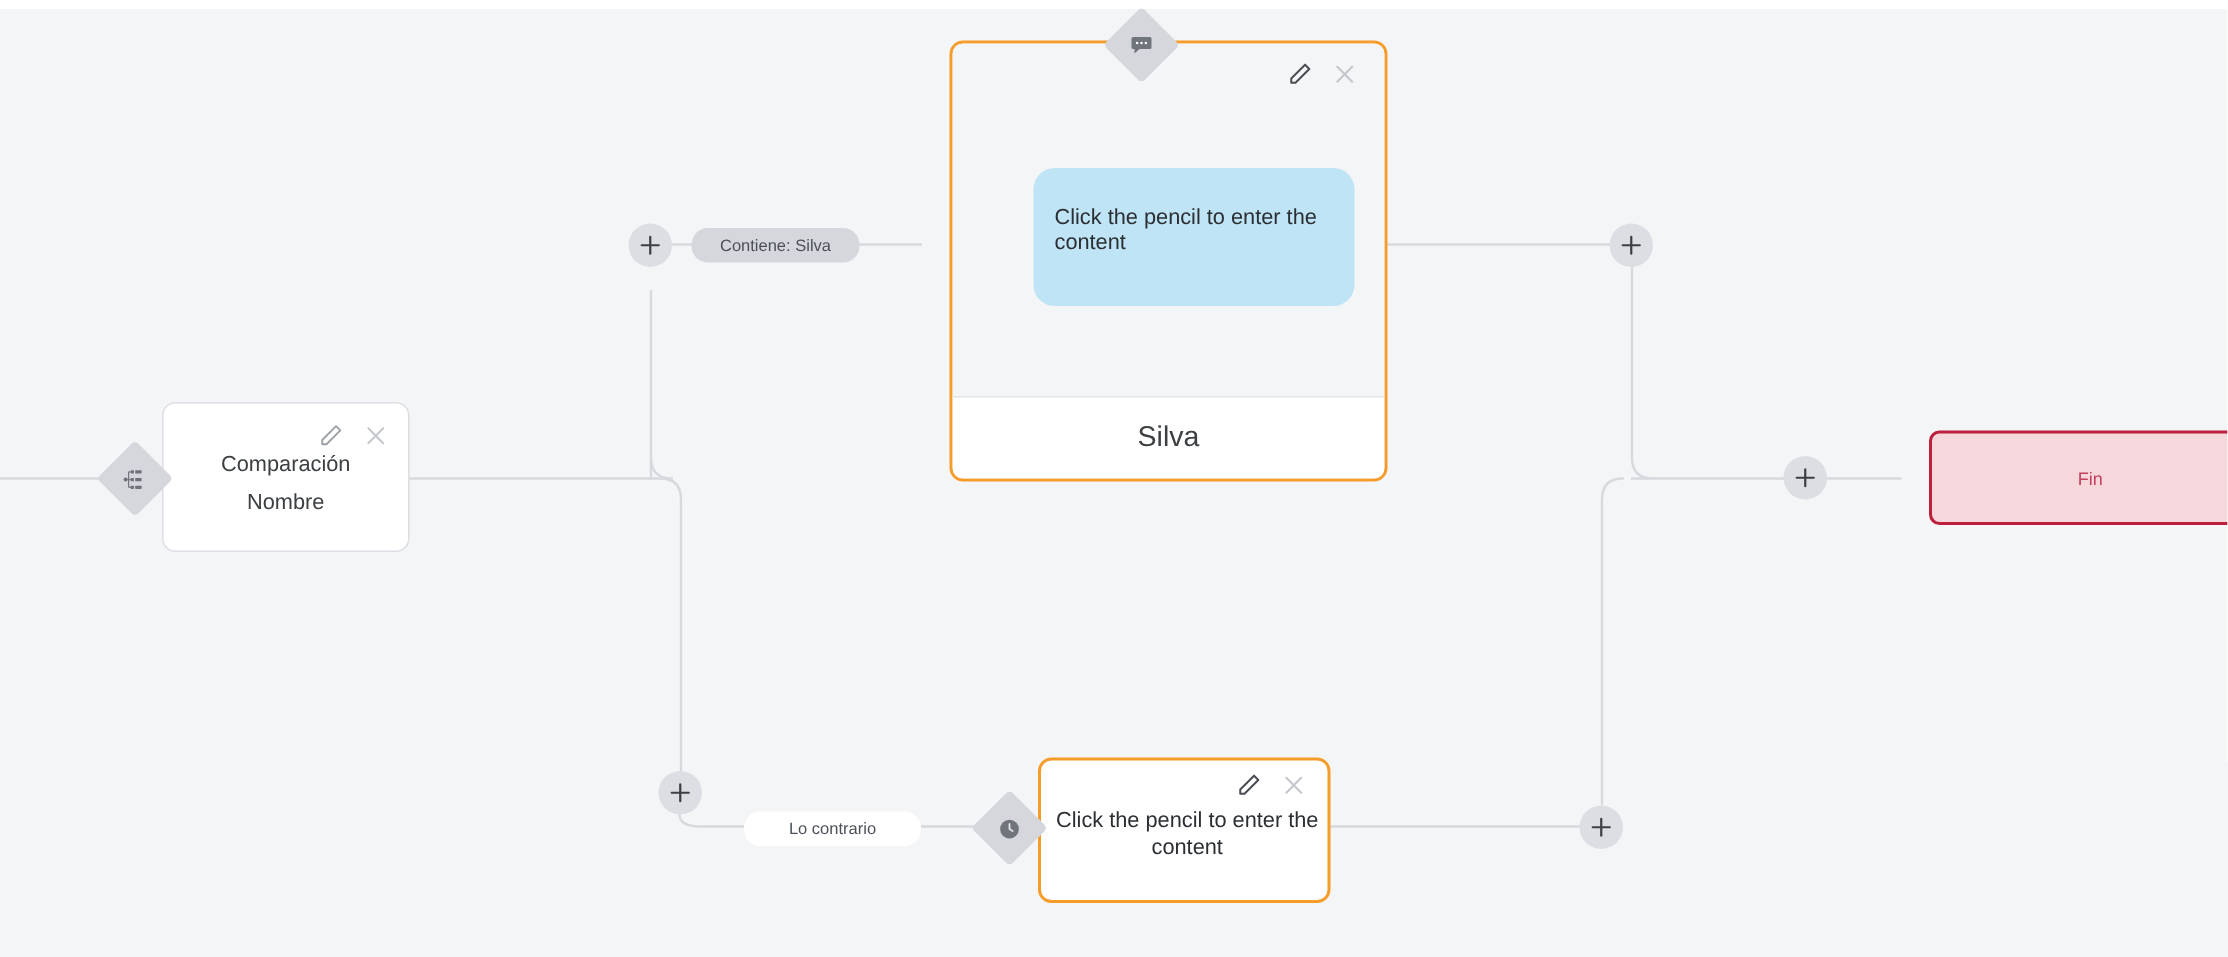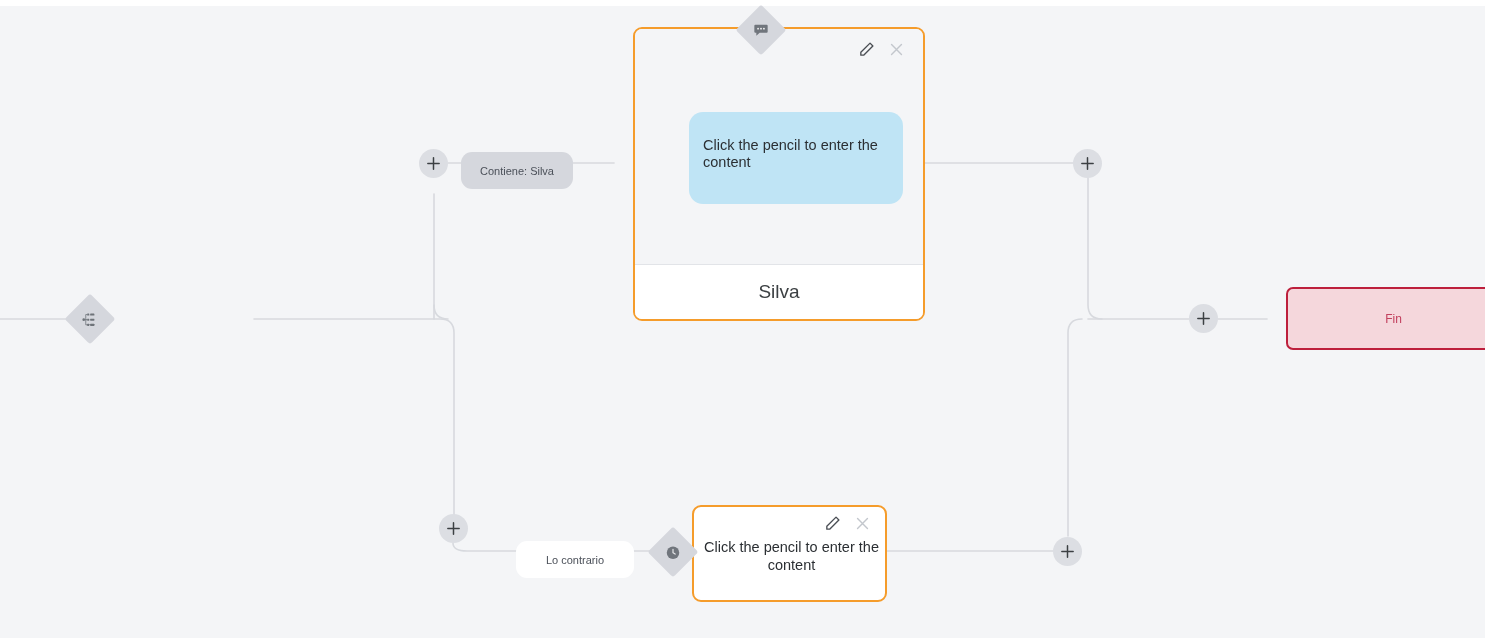--- a/index.html
+++ b/index.html
@@ -193,34 +193,34 @@
     align-items: center;
     justify-content: center;
     cursor: pointer;
   }
   .plus-btn svg { display: block; }
 
   
   .edge-label {
     position: absolute;
     box-sizing: border-box;
-    height: 37px;
+    height: 23px;
     border-radius: 11px;
     display: flex;
     align-items: center;
     justify-content: center;
     font-size: 11px;
     color: #4b5059;
     padding: 0 12px;
     white-space: nowrap;
   }
   .edge-label.grey { background: #d5d7dd; }
   .edge-label.white { background: #ffffff; }
   #label-contiene { left: 461px; top: 152px; width: 112px; }
-  #label-contrario { left: 516px; top: 541px; width: 118px; }
+  #label-contrario { left: 496px; top: 541px; width: 118px; }
 </style>
 </head>
 <body>
 
 <div id="canvas">
 
   <div id="topstrip"></div>
 
   <svg id="edges" viewBox="0 0 1485 638" width="1485" height="638">
     <g fill="none" stroke="#d7d9de" stroke-width="1.6" stroke-linecap="round">
@@ -241,20 +241,36 @@
       <path d="M1218,319 L1267,319"></path>
 
       <path d="M454,515 L454,515"></path>
       <path d="M453,543 Q453,551 467,551 L673,551"></path>
 
       <path d="M868,551 L1053,551"></path>
       <path d="M1068,536 L1068,333 Q1068,319 1082,319"></path>
     </g>
   </svg>
 
+  <div id="comparison-node" class="node">
+    <div class="node-actions">
+      <span class="icon-btn" title="edit">
+        <svg width="17" height="17" viewBox="0 0 24 24" fill="none" stroke="#9aa0a6" stroke-width="1.7" stroke-linecap="round" stroke-linejoin="round">
+          <path d="M17 3l4 4L8 20H4v-4L17 3z"></path>
+        </svg>
+      </span>
+      <span class="icon-btn" title="close">
+        <svg width="17" height="17" viewBox="0 0 24 24" fill="none" stroke="#c3c7cd" stroke-width="1.9" stroke-linecap="round">
+          <path d="M5 5L19 19M19 5L5 19"></path>
+        </svg>
+      </span>
+    </div>
+    <div class="cmp-text" id="cmp-line1">Comparación</div>
+    <div class="cmp-text" id="cmp-line2">Nombre</div>
+  </div>
 
   <div class="diamond" id="diamond-start">
     <span class="dg">
       <svg width="17" height="17" viewBox="0 0 24 24" fill="#6e7379">
         <circle cx="3.2" cy="12" r="1.9"></circle>
         <rect x="8" y="3.2" width="3" height="3" rx="0.6"></rect>
         <rect x="8" y="10.5" width="3" height="3" rx="0.6"></rect>
         <rect x="8" y="17.8" width="3" height="3" rx="0.6"></rect>
         <rect x="12.2" y="3.2" width="6" height="3" rx="0.6"></rect>
         <rect x="12.2" y="10.5" width="6" height="3" rx="0.6"></rect>

